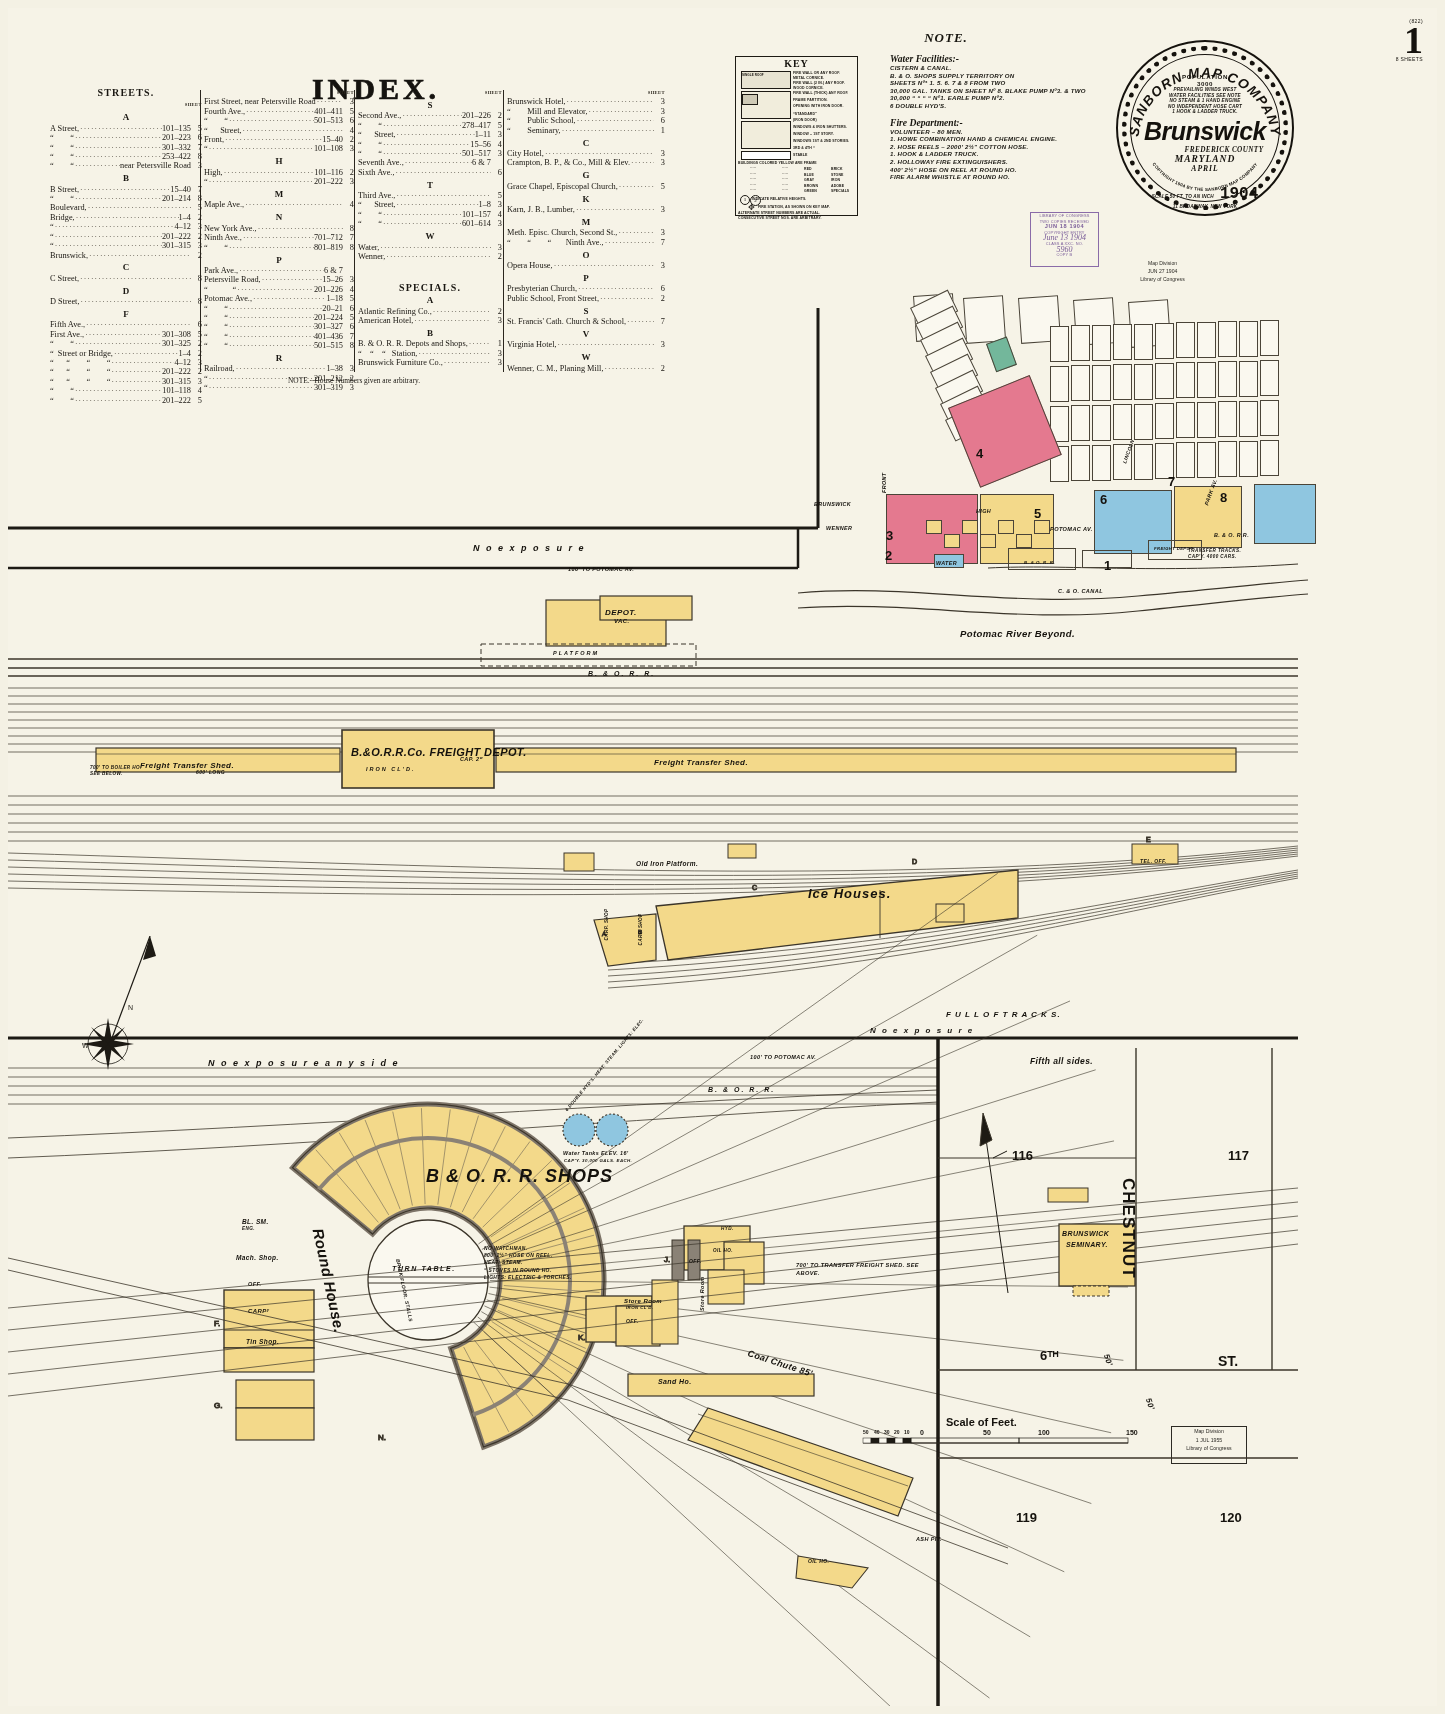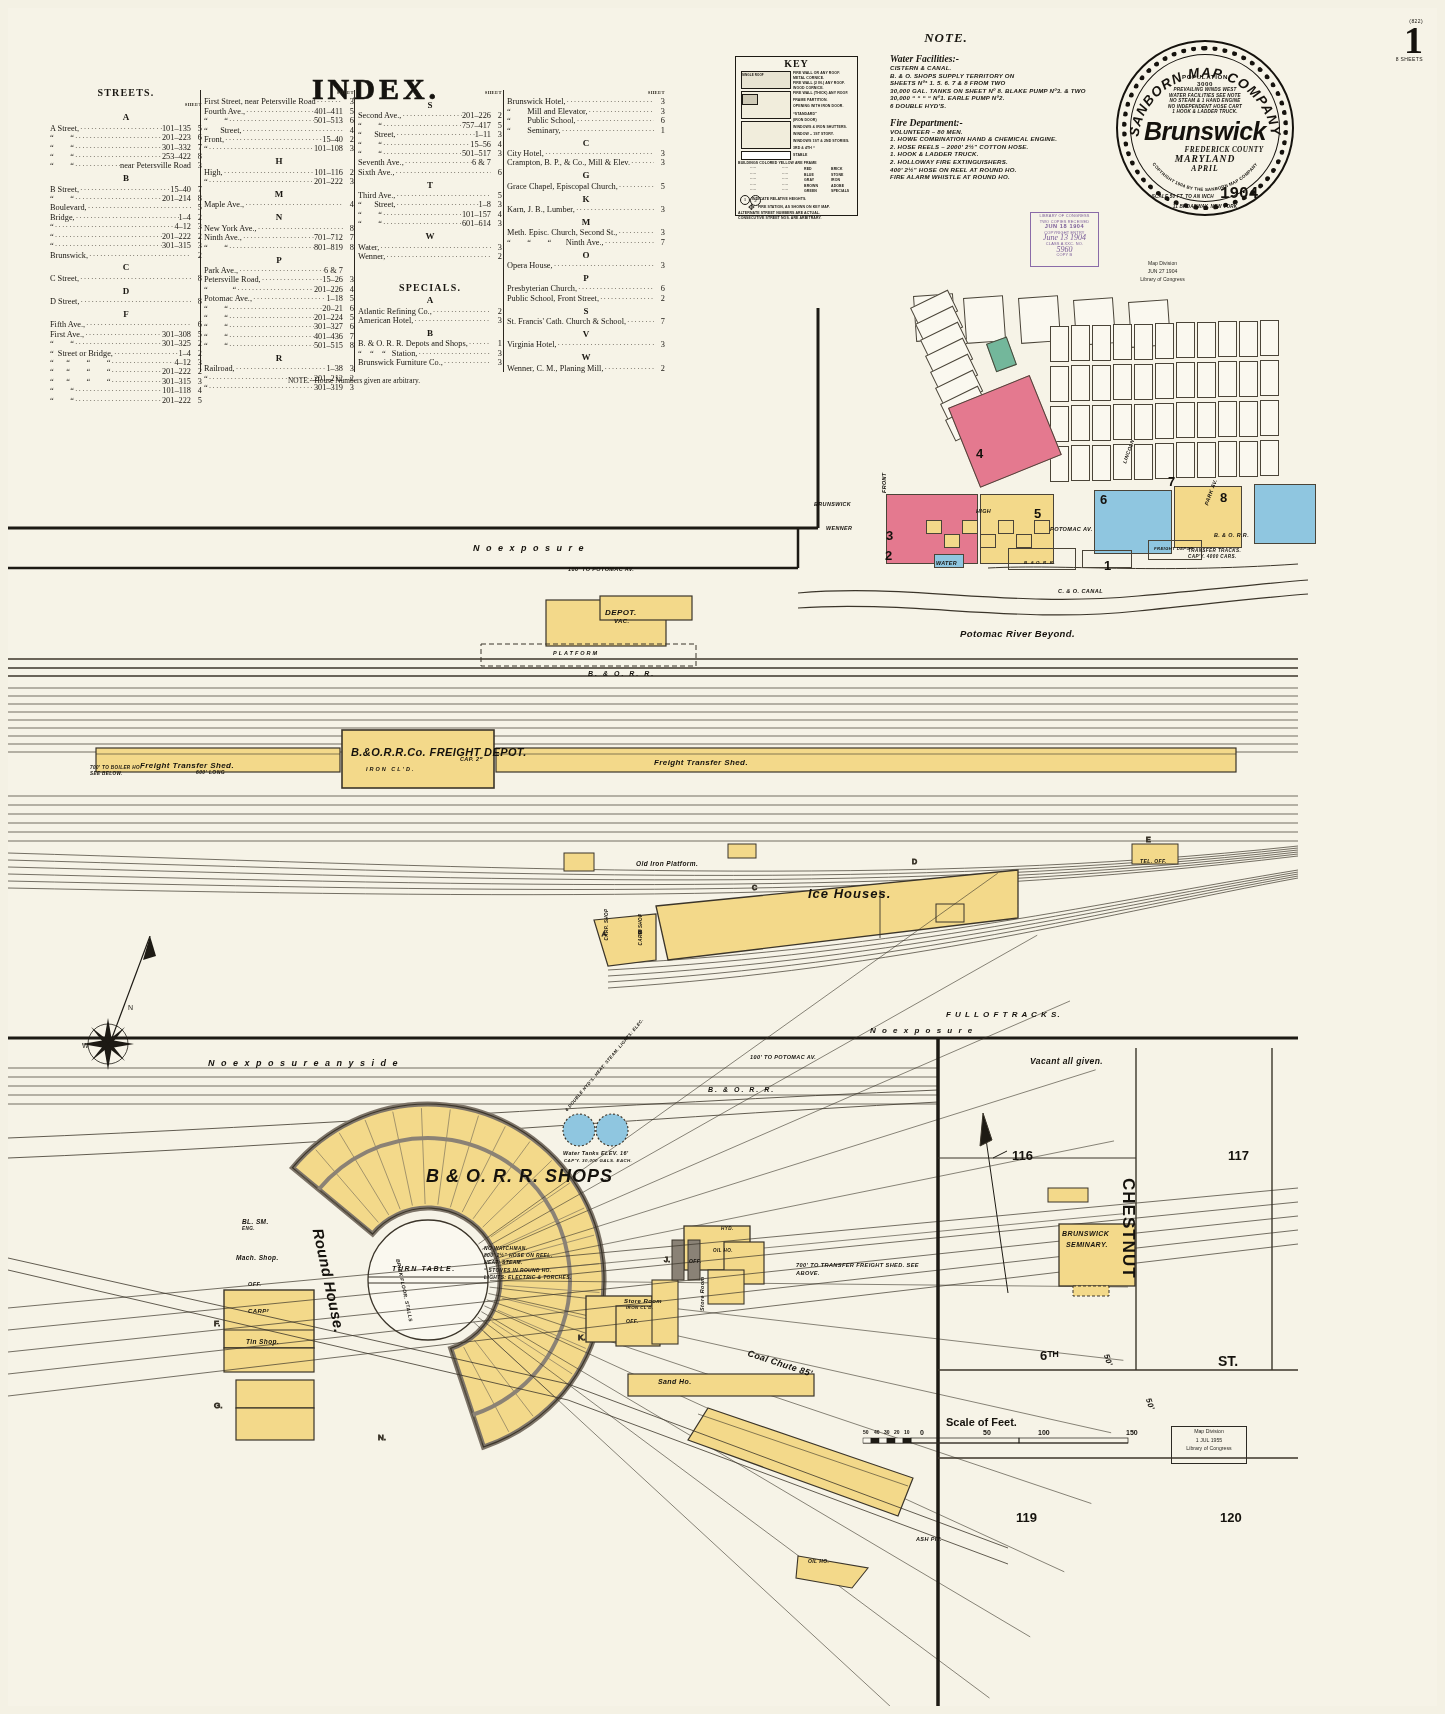--- a/index.html
+++ b/index.html
@@ -448,21 +448,21 @@
         <div class="letter">S</div>
         <div class="row">
           <span class="nm">Second Ave.,</span>
           <span class="dots">····································</span>
           <span class="num">201–226</span>
           <span class="sh">2</span>
         </div>
         <div class="row">
           <span class="nm">“  “</span>
           <span class="dots">····································</span>
-          <span class="num">757–417</span>
+          <span class="num">278–417</span>
           <span class="sh">5</span>
         </div>
         <div class="row">
           <span class="nm">“  Street,</span>
           <span class="dots">····································</span>
           <span class="num">1–11</span>
           <span class="sh">3</span>
         </div>
         <div class="row">
           <span class="nm">“  “</span>
@@ -1100,21 +1100,21 @@
         <div class="lbl" style="left:618px;top:1310px;font-size:5px;">OFF.</div>
         <div class="lbl" style="left:694px;top:1300px;font-size:5.4px;transform:rotate(-90deg);transform-origin:left center;">Store Room</div>
         <div class="lbl" style="left:681px;top:1250px;font-size:5px;">OFF.</div>
         <div class="lbl" style="left:705px;top:1240px;font-size:4.6px;">OIL HO.</div>
         <div class="lbl" style="left:713px;top:1218px;font-size:4.6px;">HYD.</div>
         <div class="lbl" style="left:740px;top:1340px;font-size:9px;transform:rotate(18deg);transform-origin:left center;">Coal Chute 85'</div>
         <div class="lbl" style="left:650px;top:1370px;font-size:7px;">Sand Ho.</div>
         <div class="lbl" style="left:908px;top:1528px;font-size:5.5px;">ASH PIT.</div>
         <div class="lbl" style="left:800px;top:1550px;font-size:5px;">OIL HO.</div>
         <div class="lbl" style="left:788px;top:1253px;font-size:5.6px;width:130px;white-space:normal;line-height:8px;">700' TO TRANSFER FREIGHT SHED. SEE ABOVE.</div>
-        <div class="lbl" style="left:1022px;top:1048px;font-size:8.5px;">Vacant        all        given.</div>
+        <div class="lbl" style="left:1022px;top:1048px;font-size:8.5px;">Fifth        all        sides.</div>
         <div class="lbl" style="left:1054px;top:1222px;font-size:7px;">BRUNSWICK</div>
         <div class="lbl" style="left:1058px;top:1233px;font-size:7px;">SEMINARY.</div>
         <div class="blocknum" style="left:1004px;top:1140px;font-size:13px;">116</div>
         <div class="blocknum" style="left:1220px;top:1140px;font-size:13px;">117</div>
         <div class="blocknum" style="left:1008px;top:1502px;font-size:13px;">119</div>
         <div class="blocknum" style="left:1212px;top:1502px;font-size:13px;">120</div>
         <div class="lblserif" style="left:1130px;top:1170px;font-size:17px;letter-spacing:1px;transform:rotate(90deg);transform-origin:left top;">CHESTNUT</div>
         <div class="lblserif" style="left:1210px;top:1345px;font-size:14px;">ST.</div>
         <div class="lblserif" style="left:1032px;top:1340px;font-size:13px;">6ᵀᴴ</div>
         <div class="lbl" style="left:1098px;top:1342px;font-size:8px;transform:rotate(70deg);transform-origin:left center;">50'</div>

